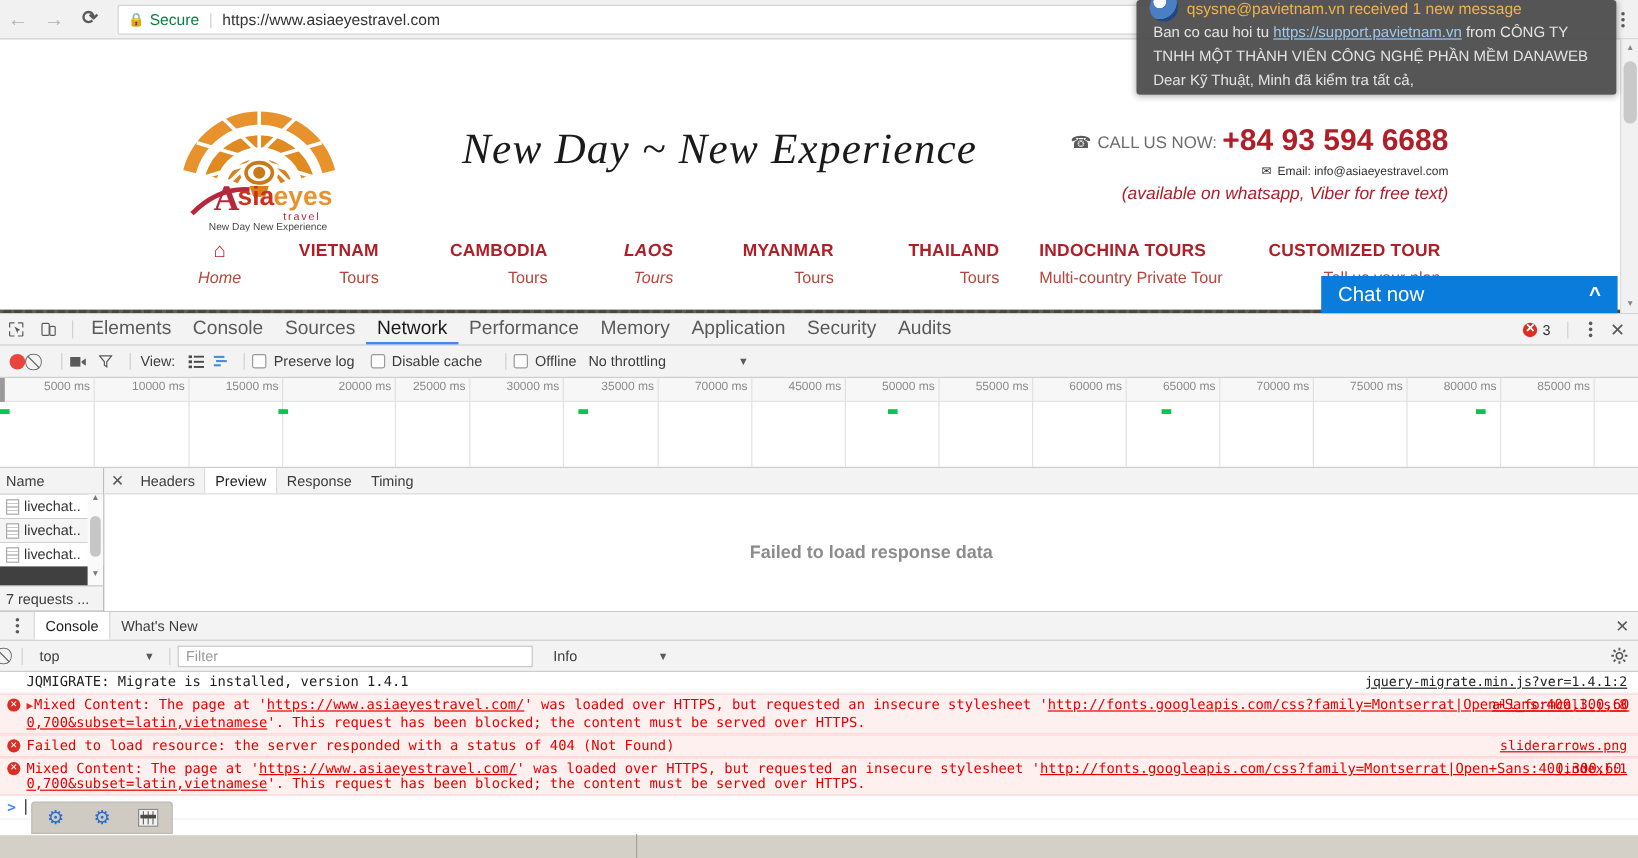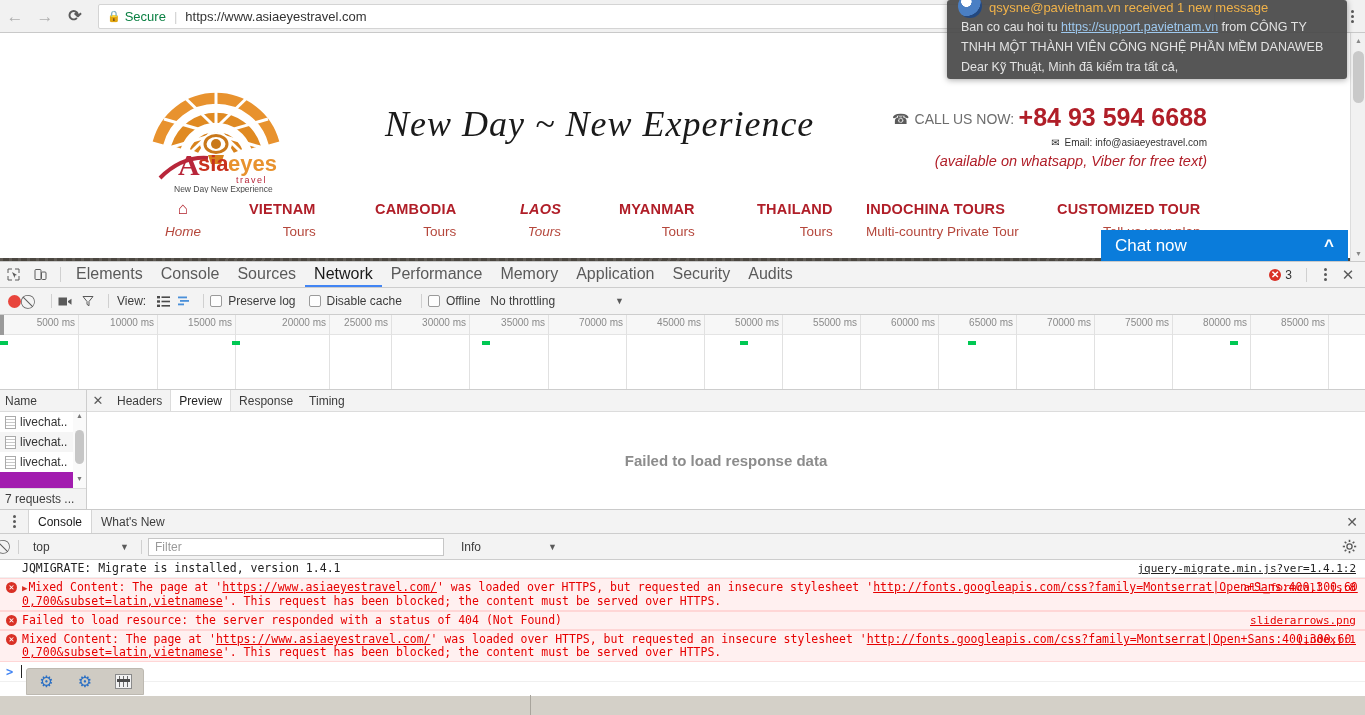--- a/index.html
+++ b/index.html
@@ -187,21 +187,21 @@
     position: absolute; top: 0; height: 75px; border-left: 1px solid #e1e1e1;
   }
   .tl-tick span {
     position: absolute; right: 4px; top: 2px; font-size: 10px; color: #8a8a8a; white-space: nowrap;
   }
   .tl-marker { position: absolute; width: 8px; height: 4px; background: #00c853; top: 26px; }
   .tl-leftbar { position: absolute; left: 0; top: 0; width: 4px; height: 20px; background: #9a9a9a; }
 
   
   .panes { display: flex; height: 119px; }
-  .req-pane { width: 87px; border-right: 1px solid #cdcdcd; position: relative; background: #a21caf; }
+  .req-pane { width: 87px; border-right: 1px solid #cdcdcd; position: relative; background: #404040; }
   .req-head {
     height: 22px; background: #f3f3f3; border-bottom: 1px solid #dcdcdc;
     font-size: 12px; color: #3c3c3c; display: flex; align-items: center; padding-left: 5px;
   }
   .req-row {
     height: 20px; display: flex; align-items: center; padding-left: 5px;
     font-size: 12px; color: #333; gap: 4px;
   }
   .req-row:nth-child(odd of .req-row) { background: #fff; }
   .doc-ico {

